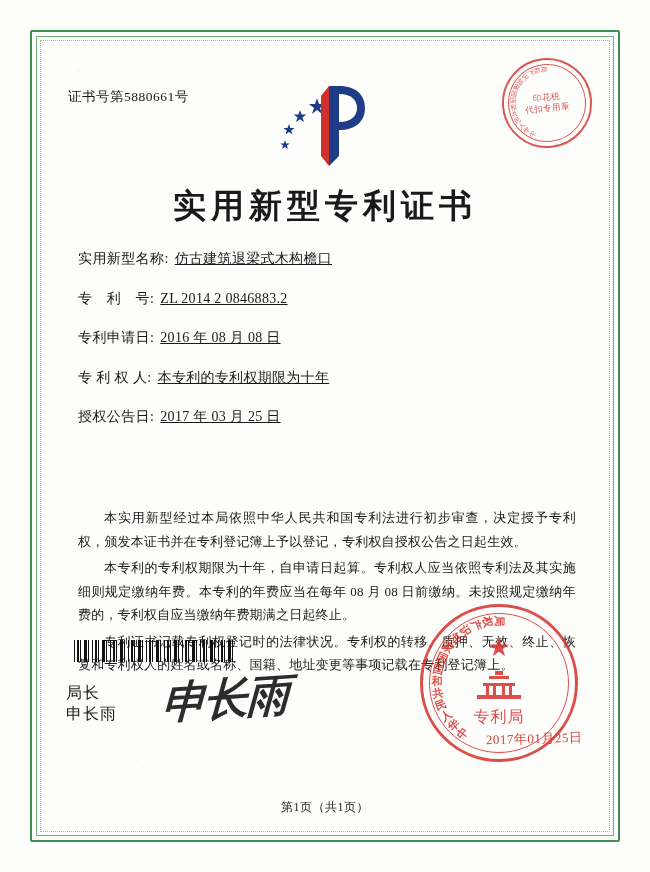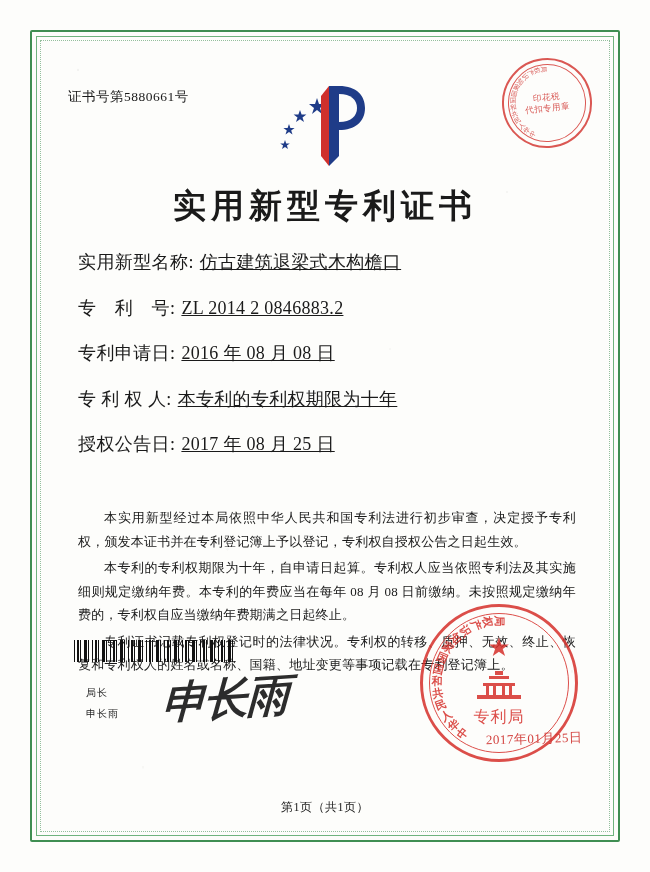--- a/index.html
+++ b/index.html
@@ -142,21 +142,21 @@
   .fields {
     position: absolute;
     left: 26px;
     right: 20px;
     top: 198px;
   }
   .field-row {
     display: flex;
     align-items: baseline;
     margin-bottom: 21.5px;
-    font-size: 18px;
+    font-size: 14px;
   }
   .field-label {
     white-space: nowrap;
     letter-spacing: .4px;
   }
   .field-value {
     margin-left: 6px;
     letter-spacing: .3px;
     text-decoration: underline;
   }
@@ -191,23 +191,23 @@
       #111 3px 5px, transparent 5px 6px,
       #111 6px 7px, transparent 7px 10px,
       #111 10px 13px, transparent 13px 14px,
       #111 14px 15px, transparent 15px 18px
     );
   }
 
   
   .sig-block {
     position: absolute;
-    left: 34px;
+    left: 14px;
     top: 630px;
-    font-size: 10px;
+    font-size: 16px;
     line-height: 21px;
     letter-spacing: 1px;
   }
   .signature {
     position: absolute;
     left: 110px;
     top: 618px;
     font-size: 44px;
     color: #1b1b1b;
     font-family: "Liberation Serif", serif;
@@ -361,21 +361,21 @@
       <div class="field-row">
         <span class="field-label">专利申请日:</span>
         <span class="field-value">2016 年 08 月 08 日</span>
       </div>
       <div class="field-row">
         <span class="field-label">专 利 权 人:</span>
         <span class="field-value">本专利的专利权期限为十年</span>
       </div>
       <div class="field-row">
         <span class="field-label">授权公告日:</span>
-        <span class="field-value">2017 年 08 月 25 日</span>
+        <span class="field-value">2017 年 03 月 25 日</span>
       </div>
     </div>
 
     <div class="body-text">
       <p>本实用新型经过本局依照中华人民共和国专利法进行初步审查，决定授予专利权，颁发本证书并在专利登记簿上予以登记，专利权自授权公告之日起生效。</p>
       <p>本专利的专利权期限为十年，自申请日起算。专利权人应当依照专利法及其实施细则规定缴纳年费。本专利的年费应当在每年 08 月 08 日前缴纳。未按照规定缴纳年费的，专利权自应当缴纳年费期满之日起终止。</p>
       <p>专利证书记载专利权登记时的法律状况。专利权的转移、质押、无效、终止、恢复和专利权人的姓名或名称、国籍、地址变更等事项记载在专利登记簿上。</p>
     </div>
 
     <div class="barcode"></div>

